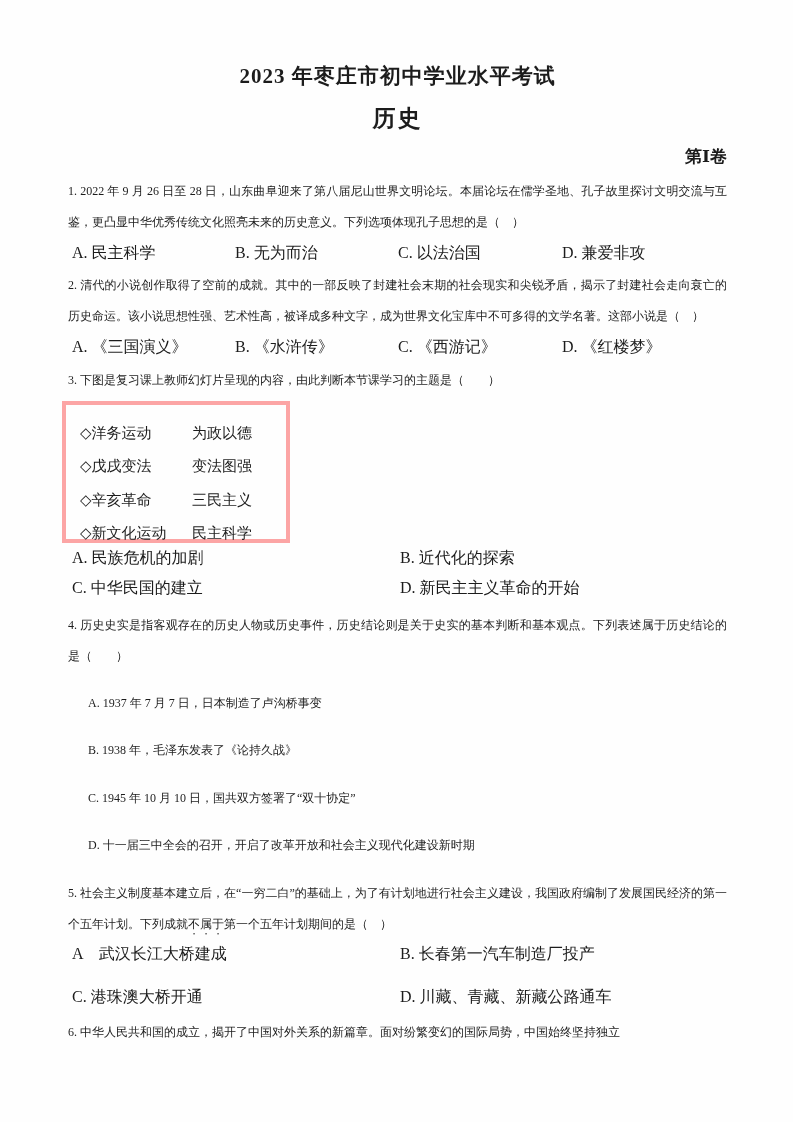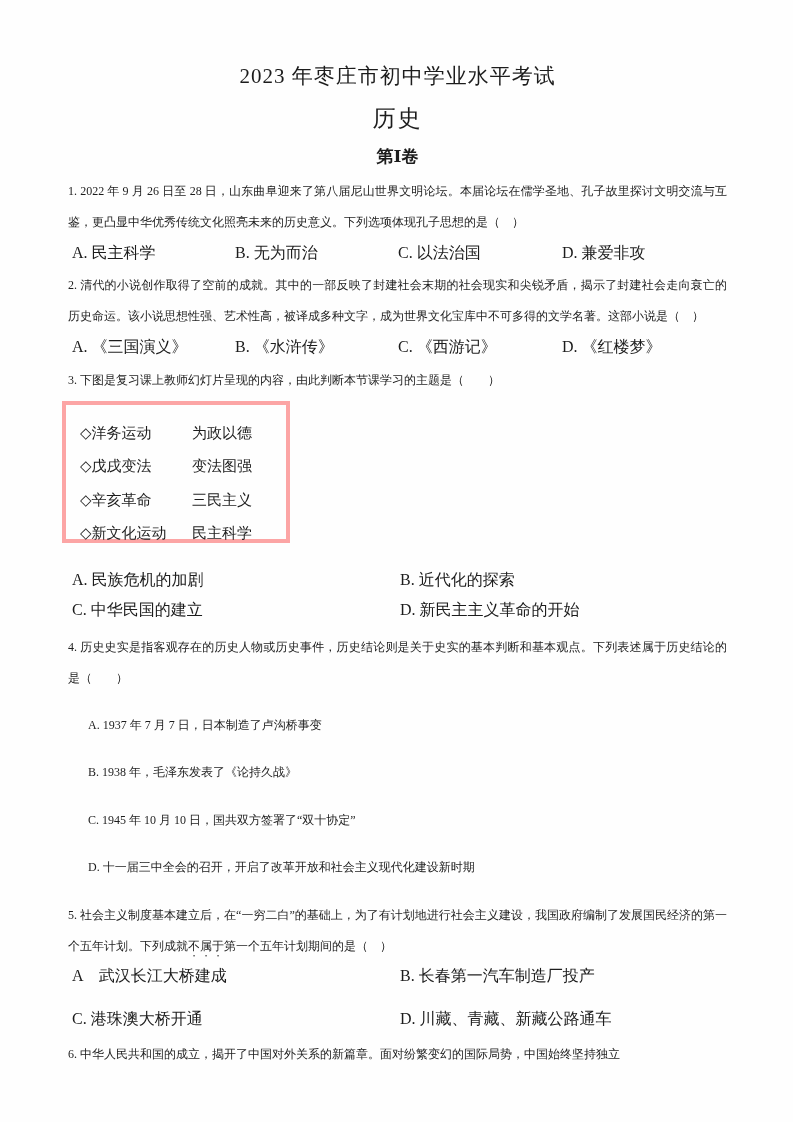--- a/index.html
+++ b/index.html
@@ -3,32 +3,32 @@
 <meta charset="utf-8">
 <style>
   html,body { margin:0; padding:0; background:#ffffff; }
   .page {
     width:793px; height:1122px; background:#fefefe; overflow:hidden;
     font-family:"Liberation Serif","DejaVu Serif",serif;
     color:#1c1c1c; position:relative; margin:0 auto;
   }
   .content { padding:62px 66px 0 68px; }
 
-  .title   { font-size:21px; font-weight:400; text-align:center; margin:0; line-height:28px; letter-spacing:1px; }
-  .subject { font-size:23px; font-weight:400; text-align:center; margin:13px 0 0; line-height:32px; letter-spacing:2px; }
-  .section { font-size:17px; font-weight:700; text-align:center; margin:9px 0 0; line-height:26px; }
+  .title   { font-size:21px; font-weight:700; text-align:center; margin:0; line-height:28px; letter-spacing:1px; }
+  .subject { font-size:23px; font-weight:700; text-align:center; margin:13px 0 0; line-height:32px; letter-spacing:2px; }
+  .section { font-size:17px; font-weight:700; text-align:right; margin:9px 0 0; line-height:26px; }
 
   .stem { font-size:12px; line-height:30.8px; text-align:justify; margin:0; }
   .mt6  { margin-top:6px; }
   .mt4  { margin-top:4px; }
   .mt2  { margin-top:2px; }
 
   .opts4 { display:grid; grid-template-columns:163px 163px 164px 1fr; font-size:16px; line-height:30.8px; padding-left:4px; }
   .opts2 { display:grid; grid-template-columns:328px 1fr; font-size:16px; line-height:30.8px; padding-left:4px; }
-  .opts2.first { margin-top:22px; }
+  .opts2.first { }
   .opts2.gap   { margin-top:12px; }
   .optline { font-size:12px; line-height:31.5px; padding-left:4px; text-align:justify; margin:16px; }
 
   .slide-box {
     width:206px; height:122px; border:4px solid #fca5a5;
     margin:5px 0 0 -6px; padding:12px 0 0 14px; box-sizing:content-box;
   }
   .slide-row  { display:flex; line-height:33.5px; font-size:15px; }
   .slide-term { width:112px; }
 

